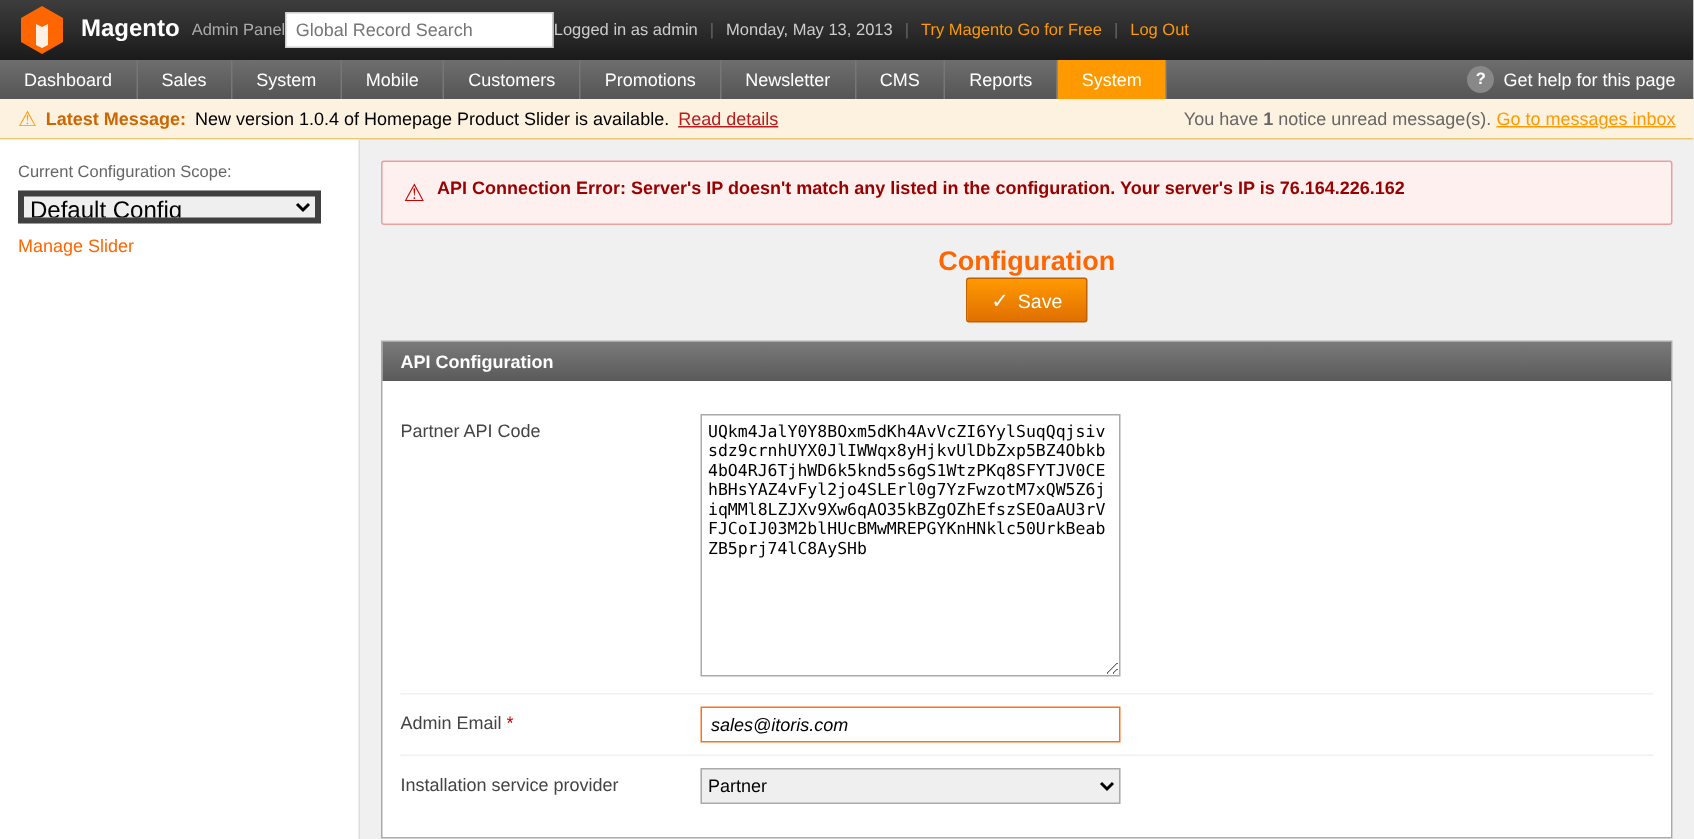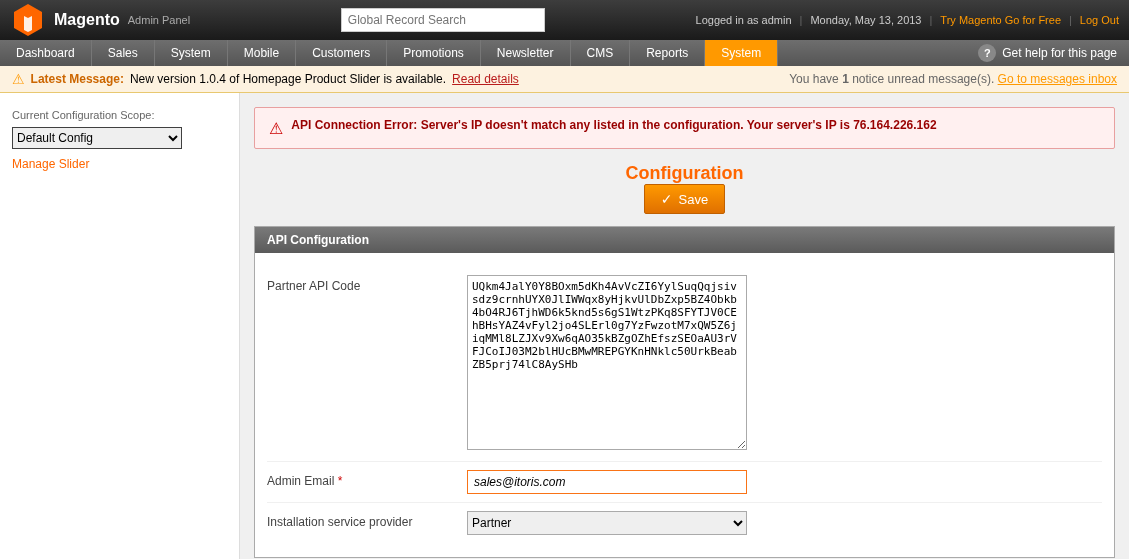--- a/index.html
+++ b/index.html
@@ -5,29 +5,29 @@
     * { margin: 0; padding: 0; box-sizing: border-box; }
     body { font-family: Arial, sans-serif; font-size: 12px; background: #f0f0f0; width: 1129px; min-height: 559px; overflow-x: hidden; }
 
     
     .header {
       background: linear-gradient(to bottom, #3d3d3d, #1a1a1a);
       height: 40px;
       display: flex;
       align-items: center;
       padding: 0 10px;
-      justify-content: space-between;
+      justify-content: flex-start;
     }
     .logo-area {
       display: flex;
       align-items: center;
       gap: 8px;
     }
     .header-search input {
-      width: 204px;
+      width: 179px;
       height: 24px;
       border: 1px solid #ccc;
       padding: 2px 6px;
       font-size: 12px;
       background: #fff;
     }
     .header-right {
       display: flex;
       align-items: center;
       gap: 8px;
@@ -127,24 +127,24 @@
       font-size: 11px;
       color: #666;
       margin-bottom: 6px;
     }
     .sidebar-select {
       display: flex;
       align-items: center;
       gap: 4px;
     }
     .sidebar-select select {
-      width: 170px;
+      width: 202px;
       height: 22px;
-      font-size: 12px;
-      border: 1px solid #404040;
+      font-size: 16px;
+      border: 4px solid #404040;
     }
     .manage-stores {
       color: #f60;
       font-size: 12px;
       text-decoration: none;
       display: block;
       margin-top: 8px;
     }
 
     

